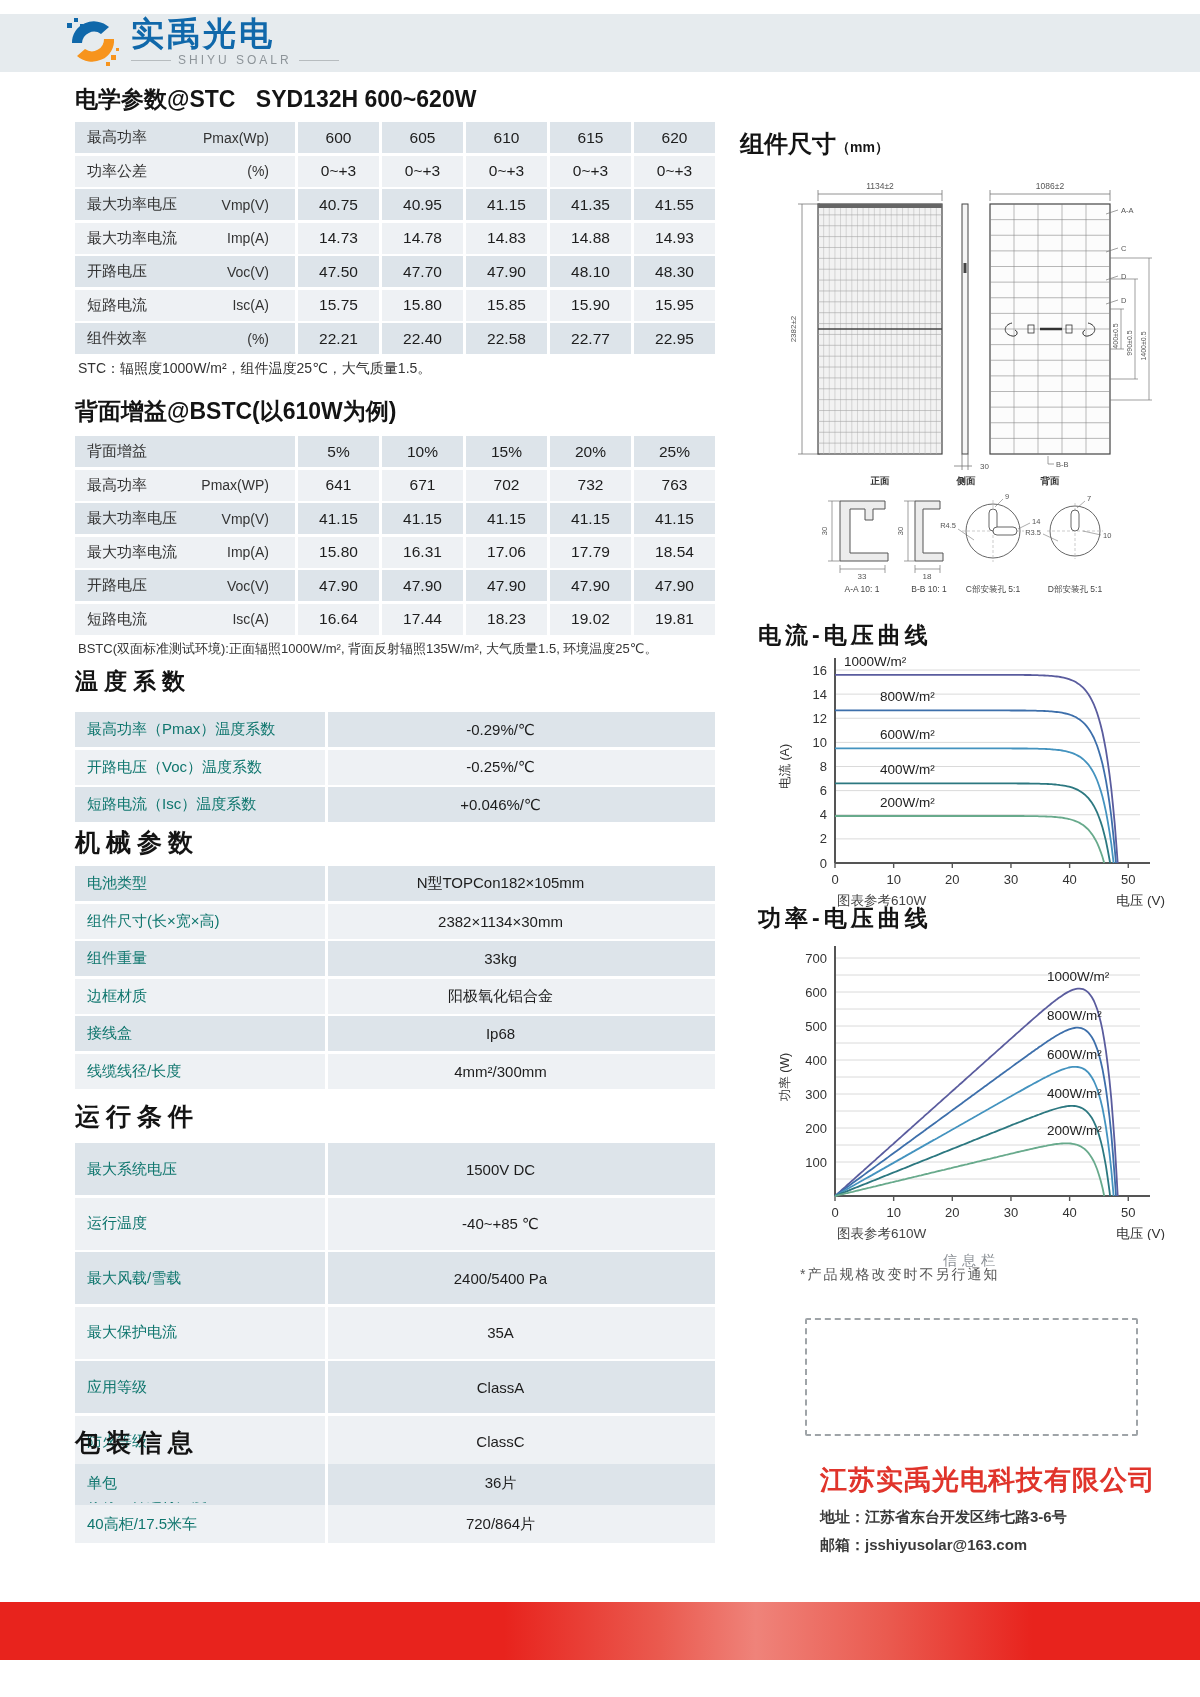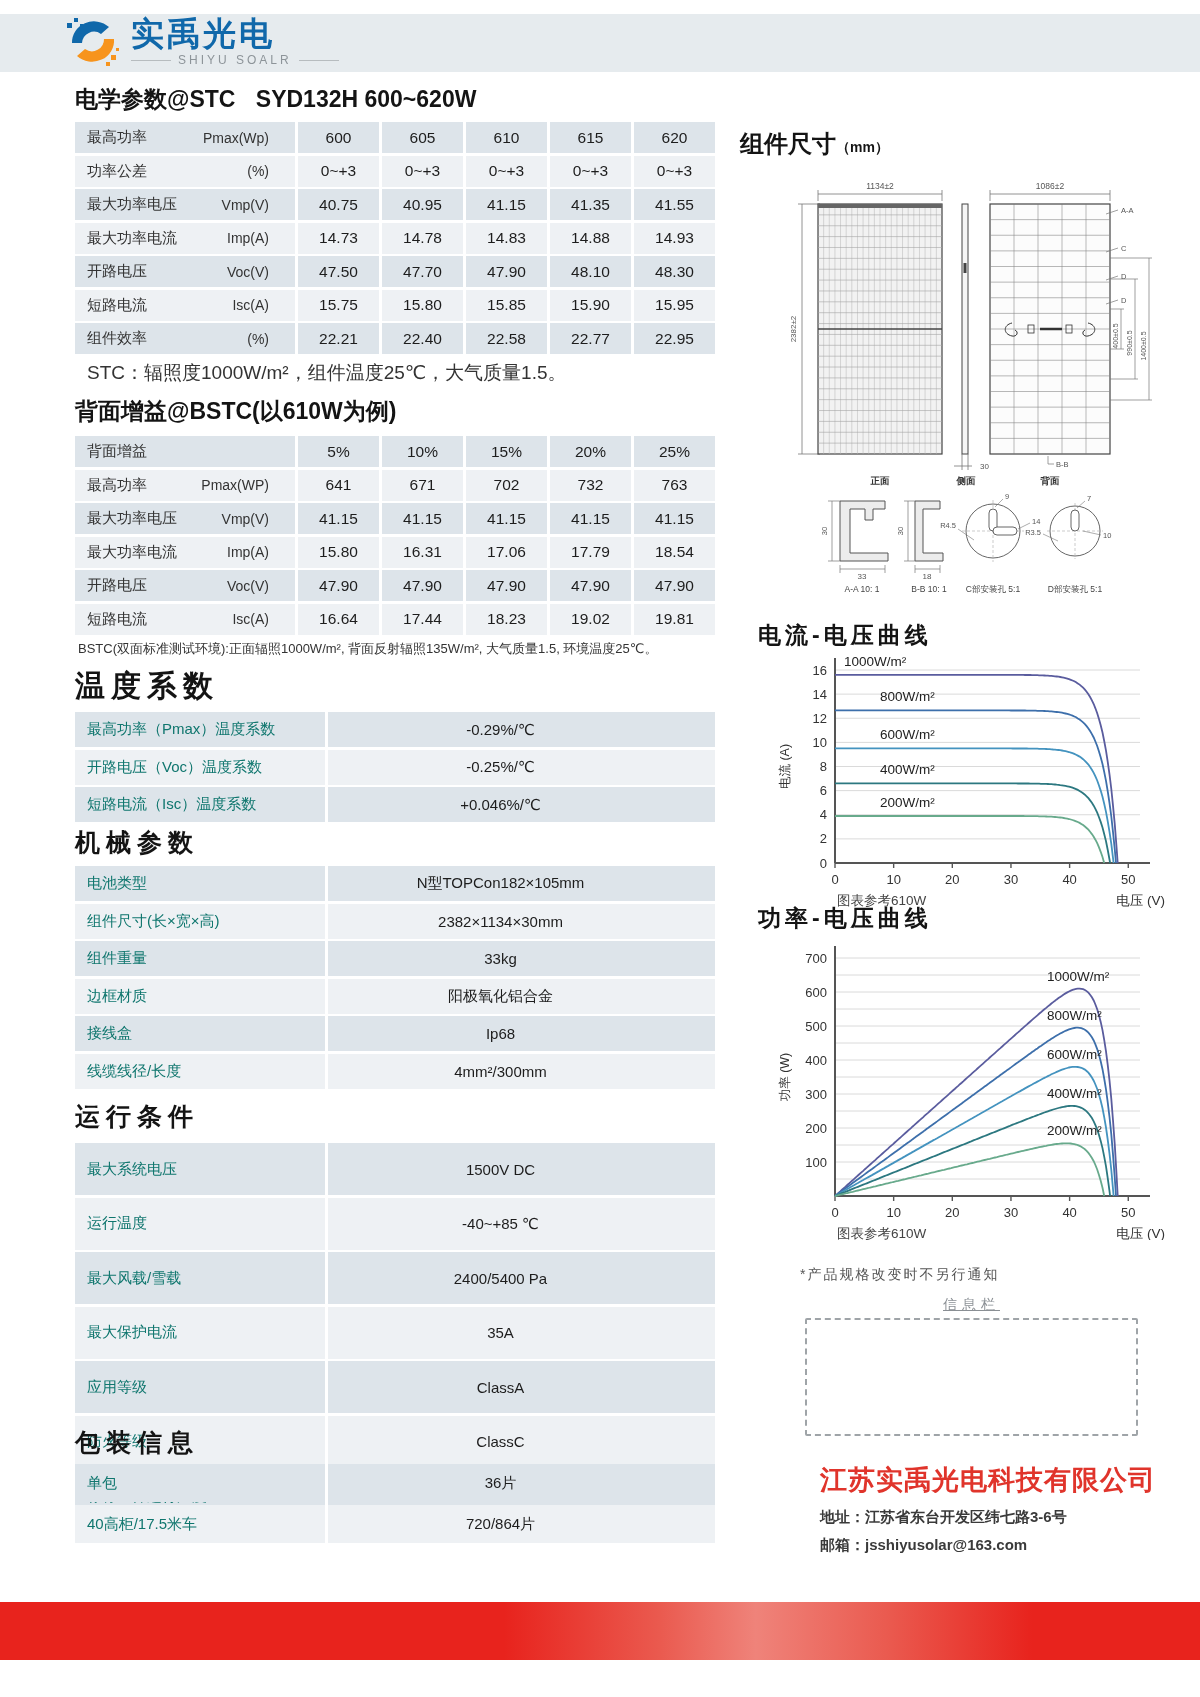--- a/index.html
+++ b/index.html
@@ -152,21 +152,21 @@
           <span class="lname">组件效率</span>
           <span class="lsym">(%)</span>
         </div>
         <div class="sval">22.21</div>
         <div class="sval">22.40</div>
         <div class="sval">22.58</div>
         <div class="sval">22.77</div>
         <div class="sval">22.95</div>
       </div>
     </div>
-  <div class="note" style="left:87px;top:360px;font-size:19px;">STC：辐照度1000W/m²，组件温度25℃，大气质量1.5。</div>
+  <div class="note" style="left:78px;top:360px;font-size:14px;">STC：辐照度1000W/m²，组件温度25℃，大气质量1.5。</div>
 
   <div class="sec-title" style="left:75px;top:396px;font-size:23px;">背面增益@BSTC(以610W为例)</div>
   <div id="bstc-table" class="spec" style="top:436px;">
       <div class="srow rd">
         <div class="slabel">
           <span class="lname">背面增益</span>
           <span class="lsym"></span>
         </div>
         <div class="sval">5%</div>
         <div class="sval">10%</div>
@@ -225,21 +225,21 @@
         </div>
         <div class="sval">16.64</div>
         <div class="sval">17.44</div>
         <div class="sval">18.23</div>
         <div class="sval">19.02</div>
         <div class="sval">19.81</div>
       </div>
     </div>
   <div class="note" style="left:78px;top:640px;font-size:13px;">BSTC(双面标准测试环境):正面辐照1000W/m², 背面反射辐照135W/m², 大气质量1.5, 环境温度25℃。</div>
 
-  <div class="sec-title" style="left:75px;top:666px;font-size:30px;letter-spacing:6px;">温度系数</div>
+  <div class="sec-title" style="left:75px;top:666px;font-size:23px;letter-spacing:6px;">温度系数</div>
   <div id="temp-table" class="kv rows35" style="top:712px;">
       <div class="krow rd">
         <div class="klabel">最高功率（Pmax）温度系数</div>
         <div class="kval">-0.29%/℃</div>
       </div>
       <div class="krow rl">
         <div class="klabel">开路电压（Voc）温度系数</div>
         <div class="kval">-0.25%/℃</div>
       </div>
       <div class="krow rd">
@@ -615,21 +615,21 @@
       <text x="292" y="91.69999999999999" text-anchor="start" font-size="13.5" fill="#222">800W/m²</text>
       <path d="M80.0,268.0L81.8,267.0L83.5,266.0L85.3,265.0L87.0,264.0L88.8,263.0L90.6,262.0L92.3,261.0L94.1,260.0L95.8,259.0L97.6,258.0L99.4,257.0L101.1,256.0L102.9,255.0L104.6,254.0L106.4,253.0L108.2,252.0L109.9,251.0L111.7,250.0L113.4,249.1L115.2,248.1L117.0,247.1L118.7,246.1L120.5,245.1L122.2,244.1L124.0,243.1L125.7,242.1L127.5,241.1L129.3,240.1L131.0,239.1L132.8,238.1L134.5,237.1L136.3,236.1L138.1,235.1L139.8,234.1L141.6,233.1L143.3,232.1L145.1,231.1L146.9,230.1L148.6,229.1L150.4,228.1L152.1,227.1L153.9,226.1L155.7,225.1L157.4,224.1L159.2,223.1L160.9,222.1L162.7,221.1L164.5,220.1L166.2,219.1L168.0,218.1L169.7,217.1L171.5,216.1L173.3,215.1L175.0,214.1L176.8,213.1L178.5,212.1L180.3,211.2L182.1,210.2L183.8,209.2L185.6,208.2L187.3,207.2L189.1,206.2L190.9,205.2L192.6,204.2L194.4,203.2L196.1,202.2L197.9,201.2L199.7,200.2L201.4,199.2L203.2,198.2L204.9,197.2L206.7,196.2L208.5,195.2L210.2,194.2L212.0,193.2L213.7,192.2L215.5,191.2L217.3,190.2L219.0,189.2L220.8,188.2L222.5,187.2L224.3,186.2L226.0,185.2L227.8,184.2L229.6,183.2L231.3,182.2L233.1,181.2L234.8,180.2L236.6,179.2L238.4,178.2L240.1,177.3L241.9,176.3L243.6,175.3L245.4,174.3L247.2,173.3L248.9,172.3L250.7,171.3L252.4,170.3L254.2,169.3L256.0,168.3L257.7,167.3L259.5,166.3L261.2,165.3L263.0,164.3L264.8,163.4L266.5,162.4L268.3,161.4L270.0,160.4L271.8,159.4L273.6,158.4L275.3,157.5L277.1,156.5L278.8,155.5L280.6,154.6L282.4,153.6L284.1,152.7L285.9,151.7L287.6,150.8L289.4,149.9L291.2,149.0L292.9,148.1L294.7,147.2L296.4,146.3L298.2,145.5L300.0,144.7L301.7,143.9L303.5,143.1L305.2,142.4L307.0,141.7L308.7,141.1L310.5,140.5L312.3,140.0L314.0,139.5L315.8,139.2L317.5,138.9L319.3,138.8L321.1,138.8L322.8,139.0L324.6,139.3L326.3,139.8L328.1,140.6L329.9,141.6L331.6,143.0L333.4,144.7L335.1,146.9L336.9,149.5L338.7,152.7L340.4,156.5L342.2,161.0L343.9,166.4L345.7,172.8L347.5,180.3L349.2,189.1L351.0,199.5L352.7,211.5L354.5,225.6L356.3,242.0L358.0,261.0L358.6,268.0" fill="none" stroke="#4493bf" stroke-width="1.8"></path>
       <text x="292" y="130.8" text-anchor="start" font-size="13.5" fill="#222">600W/m²</text>
       <path d="M80.0,268.0L81.8,267.3L83.5,266.6L85.3,265.9L87.0,265.2L88.8,264.5L90.6,263.8L92.3,263.1L94.1,262.4L95.8,261.6L97.6,260.9L99.4,260.2L101.1,259.5L102.9,258.8L104.6,258.1L106.4,257.4L108.2,256.7L109.9,256.0L111.7,255.3L113.4,254.6L115.2,253.9L117.0,253.2L118.7,252.5L120.5,251.8L122.2,251.1L124.0,250.4L125.7,249.6L127.5,248.9L129.3,248.2L131.0,247.5L132.8,246.8L134.5,246.1L136.3,245.4L138.1,244.7L139.8,244.0L141.6,243.3L143.3,242.6L145.1,241.9L146.9,241.2L148.6,240.5L150.4,239.8L152.1,239.1L153.9,238.4L155.7,237.6L157.4,236.9L159.2,236.2L160.9,235.5L162.7,234.8L164.5,234.1L166.2,233.4L168.0,232.7L169.7,232.0L171.5,231.3L173.3,230.6L175.0,229.9L176.8,229.2L178.5,228.5L180.3,227.8L182.1,227.1L183.8,226.4L185.6,225.6L187.3,224.9L189.1,224.2L190.9,223.5L192.6,222.8L194.4,222.1L196.1,221.4L197.9,220.7L199.7,220.0L201.4,219.3L203.2,218.6L204.9,217.9L206.7,217.2L208.5,216.5L210.2,215.8L212.0,215.1L213.7,214.4L215.5,213.7L217.3,212.9L219.0,212.2L220.8,211.5L222.5,210.8L224.3,210.1L226.0,209.4L227.8,208.7L229.6,208.0L231.3,207.3L233.1,206.6L234.8,205.9L236.6,205.2L238.4,204.5L240.1,203.8L241.9,203.1L243.6,202.4L245.4,201.7L247.2,201.0L248.9,200.3L250.7,199.6L252.4,198.9L254.2,198.2L256.0,197.4L257.7,196.7L259.5,196.0L261.2,195.3L263.0,194.7L264.8,194.0L266.5,193.3L268.3,192.6L270.0,191.9L271.8,191.2L273.6,190.5L275.3,189.8L277.1,189.1L278.8,188.5L280.6,187.8L282.4,187.1L284.1,186.5L285.9,185.8L287.6,185.2L289.4,184.5L291.2,183.9L292.9,183.3L294.7,182.7L296.4,182.1L298.2,181.5L300.0,181.0L301.7,180.5L303.5,180.0L305.2,179.5L307.0,179.1L308.7,178.8L310.5,178.5L312.3,178.2L314.0,178.0L315.8,177.9L317.5,177.9L319.3,178.0L321.1,178.2L322.8,178.6L324.6,179.1L326.3,179.8L328.1,180.8L329.9,182.0L331.6,183.4L333.4,185.3L335.1,187.5L336.9,190.1L338.7,193.3L340.4,197.1L342.2,201.5L343.9,206.8L345.7,212.9L347.5,220.1L349.2,228.6L351.0,238.4L352.7,249.8L354.5,263.1L355.1,268.0" fill="none" stroke="#2c7880" stroke-width="1.8"></path>
       <text x="292" y="169.9" text-anchor="start" font-size="13.5" fill="#222">400W/m²</text>
       <path d="M80.0,268.0L81.8,267.6L83.5,267.2L85.3,266.7L87.0,266.3L88.8,265.9L90.6,265.5L92.3,265.0L94.1,264.6L95.8,264.2L97.6,263.8L99.4,263.3L101.1,262.9L102.9,262.5L104.6,262.1L106.4,261.7L108.2,261.2L109.9,260.8L111.7,260.4L113.4,260.0L115.2,259.5L117.0,259.1L118.7,258.7L120.5,258.3L122.2,257.8L124.0,257.4L125.7,257.0L127.5,256.6L129.3,256.1L131.0,255.7L132.8,255.3L134.5,254.9L136.3,254.5L138.1,254.0L139.8,253.6L141.6,253.2L143.3,252.8L145.1,252.3L146.9,251.9L148.6,251.5L150.4,251.1L152.1,250.6L153.9,250.2L155.7,249.8L157.4,249.4L159.2,249.0L160.9,248.5L162.7,248.1L164.5,247.7L166.2,247.3L168.0,246.8L169.7,246.4L171.5,246.0L173.3,245.6L175.0,245.1L176.8,244.7L178.5,244.3L180.3,243.9L182.1,243.4L183.8,243.0L185.6,242.6L187.3,242.2L189.1,241.8L190.9,241.3L192.6,240.9L194.4,240.5L196.1,240.1L197.9,239.6L199.7,239.2L201.4,238.8L203.2,238.4L204.9,237.9L206.7,237.5L208.5,237.1L210.2,236.7L212.0,236.3L213.7,235.8L215.5,235.4L217.3,235.0L219.0,234.6L220.8,234.1L222.5,233.7L224.3,233.3L226.0,232.9L227.8,232.4L229.6,232.0L231.3,231.6L233.1,231.2L234.8,230.8L236.6,230.3L238.4,229.9L240.1,229.5L241.9,229.1L243.6,228.6L245.4,228.2L247.2,227.8L248.9,227.4L250.7,227.0L252.4,226.5L254.2,226.1L256.0,225.7L257.7,225.3L259.5,224.9L261.2,224.4L263.0,224.0L264.8,223.6L266.5,223.2L268.3,222.8L270.0,222.4L271.8,222.0L273.6,221.6L275.3,221.2L277.1,220.8L278.8,220.4L280.6,220.0L282.4,219.6L284.1,219.2L285.9,218.8L287.6,218.5L289.4,218.1L291.2,217.8L292.9,217.4L294.7,217.1L296.4,216.8L298.2,216.5L300.0,216.2L301.7,216.0L303.5,215.8L305.2,215.6L307.0,215.5L308.7,215.4L310.5,215.3L312.3,215.3L314.0,215.4L315.8,215.5L317.5,215.8L319.3,216.1L321.1,216.5L322.8,217.1L324.6,217.9L326.3,218.8L328.1,219.9L329.9,221.3L331.6,222.9L333.4,224.9L335.1,227.2L336.9,230.0L338.7,233.2L340.4,237.0L342.2,241.5L343.9,246.7L345.7,252.7L347.5,259.8L349.2,268.0L349.2,268.0" fill="none" stroke="#68aa8c" stroke-width="1.8"></path>
       <text x="292" y="207.3" text-anchor="start" font-size="13.5" fill="#222">200W/m²</text>
     </svg>
 
   <div class="notice" style="left:800px;top:1266px;">*产品规格改变时不另行通知</div>
-  <div class="infolabel" style="left:805px;top:1296px;width:333px;text-decoration:underline;">信息栏</div>
+  <div class="infolabel" style="left:805px;top:1252px;width:333px;">信息栏</div>
   <div class="dashbox" style="left:805px;top:1318px;width:329px;height:114px;"></div>
 
   <div class="company" style="left:820px;top:1462px;">江苏实禹光电科技有限公司</div>
   <div class="contact" style="left:820px;top:1508px;">地址：江苏省东台开发区纬七路3-6号</div>
   <div class="contact" style="left:820px;top:1536px;">邮箱：jsshiyusolar@163.com</div>
 
   <div class="redbar"></div>
 </div>
 
 </body></html>

